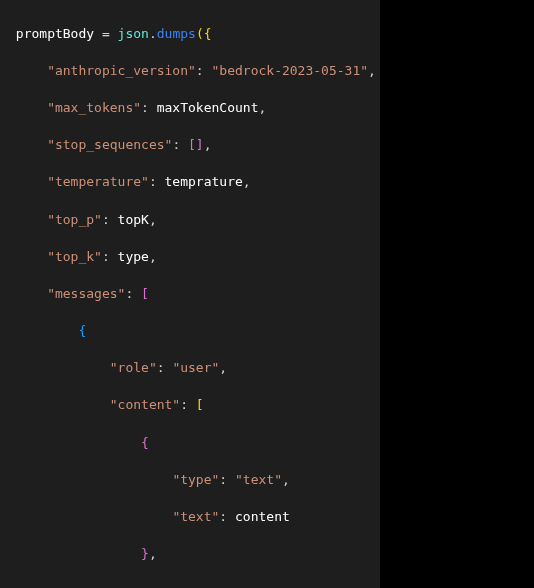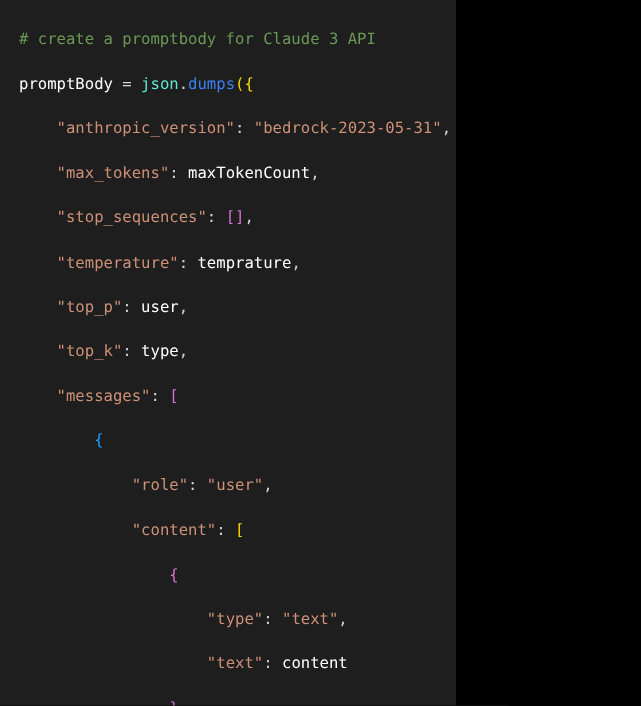--- a/index.html
+++ b/index.html
@@ -26,27 +26,26 @@
     .st { color: #ce9178; } 
     .nm { color: #5eead4; } 
     .br { color: #ffd700; } 
     .br2 { color: #da70d6; } 
     .br3 { color: #179fff; }
   </style>
 </head>
 <body>
 
 <div class="code-block-1">
-<div> <span class="cm"># create a promptbody for Claude 3 API</span></div>
 <div> <span class="va">promptBody</span><span class="op"> = </span><span class="nm">json</span><span class="op">.</span><span class="fn">dumps</span><span class="br">({</span></div>
 <div>     <span class="st">"anthropic_version"</span><span class="op">: </span><span class="st">"bedrock-2023-05-31"</span><span class="op">,</span></div>
 <div>     <span class="st">"max_tokens"</span><span class="op">: </span><span class="va">maxTokenCount</span><span class="op">,</span></div>
 <div>     <span class="st">"stop_sequences"</span><span class="op">: </span><span class="br2">[</span><span class="br2">]</span><span class="op">,</span></div>
 <div>     <span class="st">"temperature"</span><span class="op">: </span><span class="va">temprature</span><span class="op">,</span></div>
-<div>     <span class="st">"top_p"</span><span class="op">: </span><span class="va">user</span><span class="op">,</span></div>
+<div>     <span class="st">"top_p"</span><span class="op">: </span><span class="va">topK</span><span class="op">,</span></div>
 <div>     <span class="st">"top_k"</span><span class="op">: </span><span class="va">type</span><span class="op">,</span></div>
 <div>     <span class="st">"messages"</span><span class="op">: </span><span class="br2">[</span></div>
 <div>         <span class="br3">{</span></div>
 <div>             <span class="st">"role"</span><span class="op">: </span><span class="st">"user"</span><span class="op">,</span></div>
 <div>             <span class="st">"content"</span><span class="op">: </span><span class="br">[</span></div>
 <div>                 <span class="br2">{</span></div>
 <div>                     <span class="st">"type"</span><span class="op">: </span><span class="st">"text"</span><span class="op">,</span></div>
 <div>                     <span class="st">"text"</span><span class="op">: </span><span class="va">content</span></div>
 <div>                 <span class="br2">}</span><span class="op">,</span></div>
 

